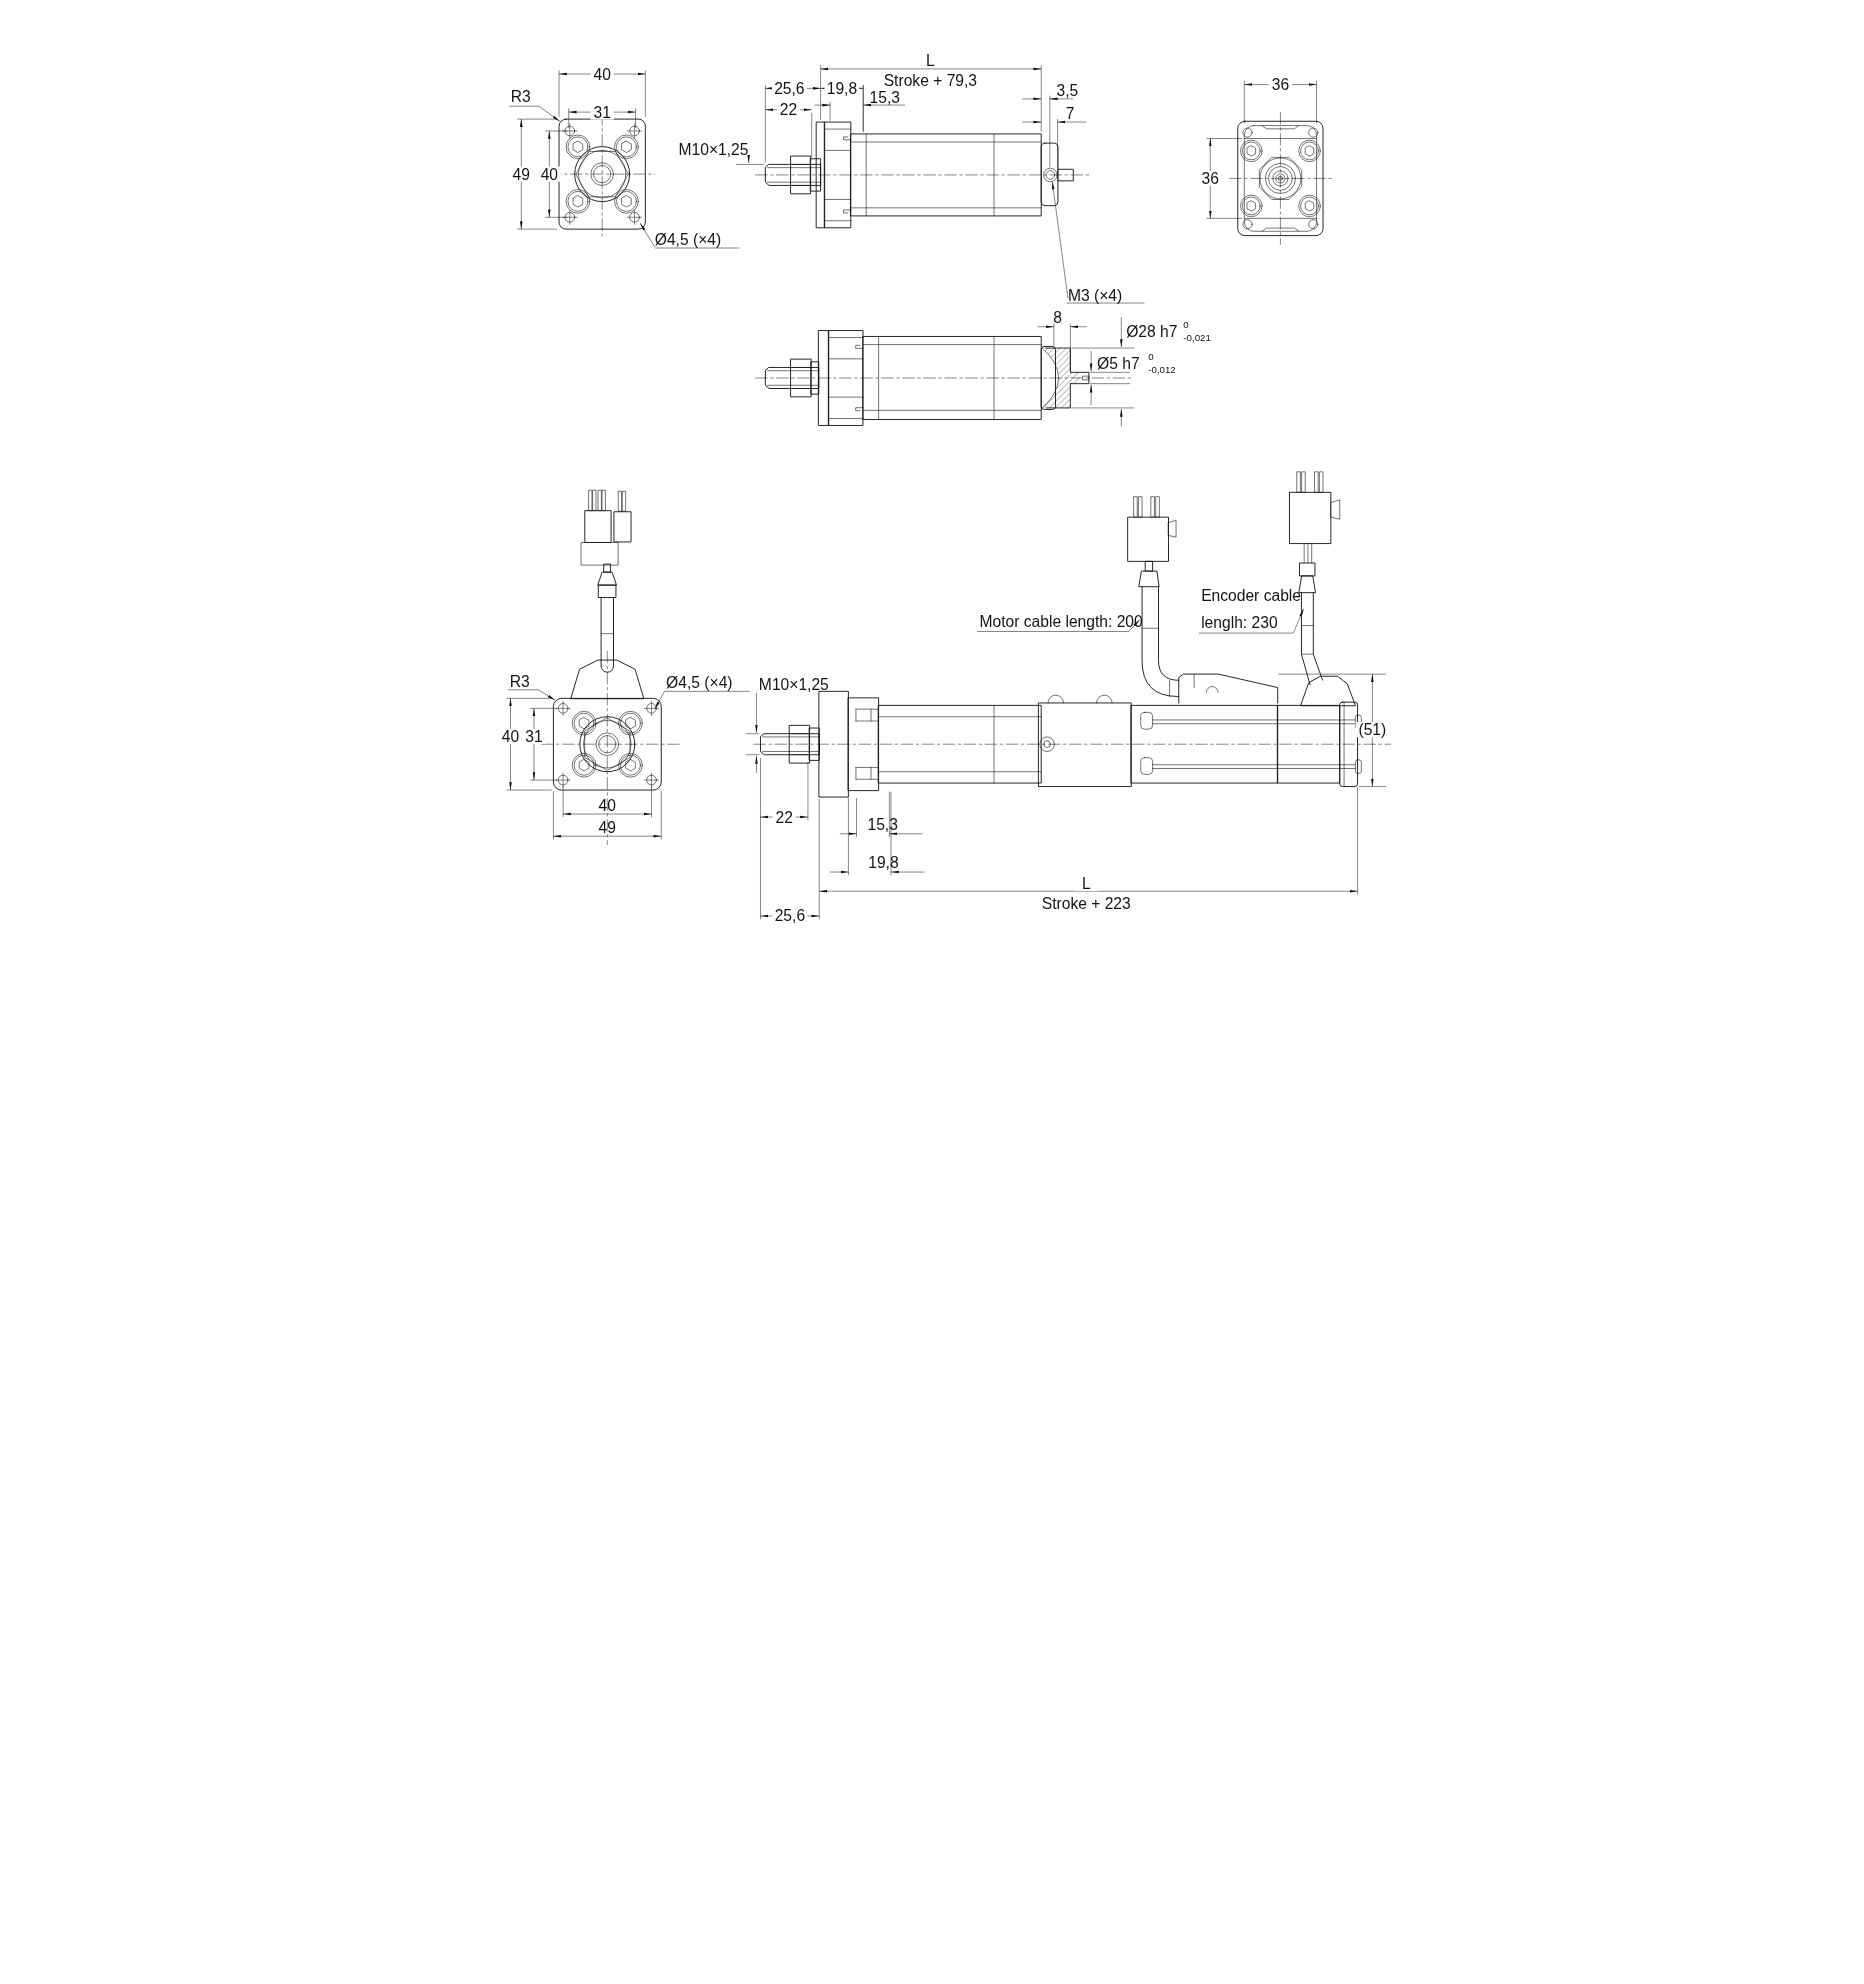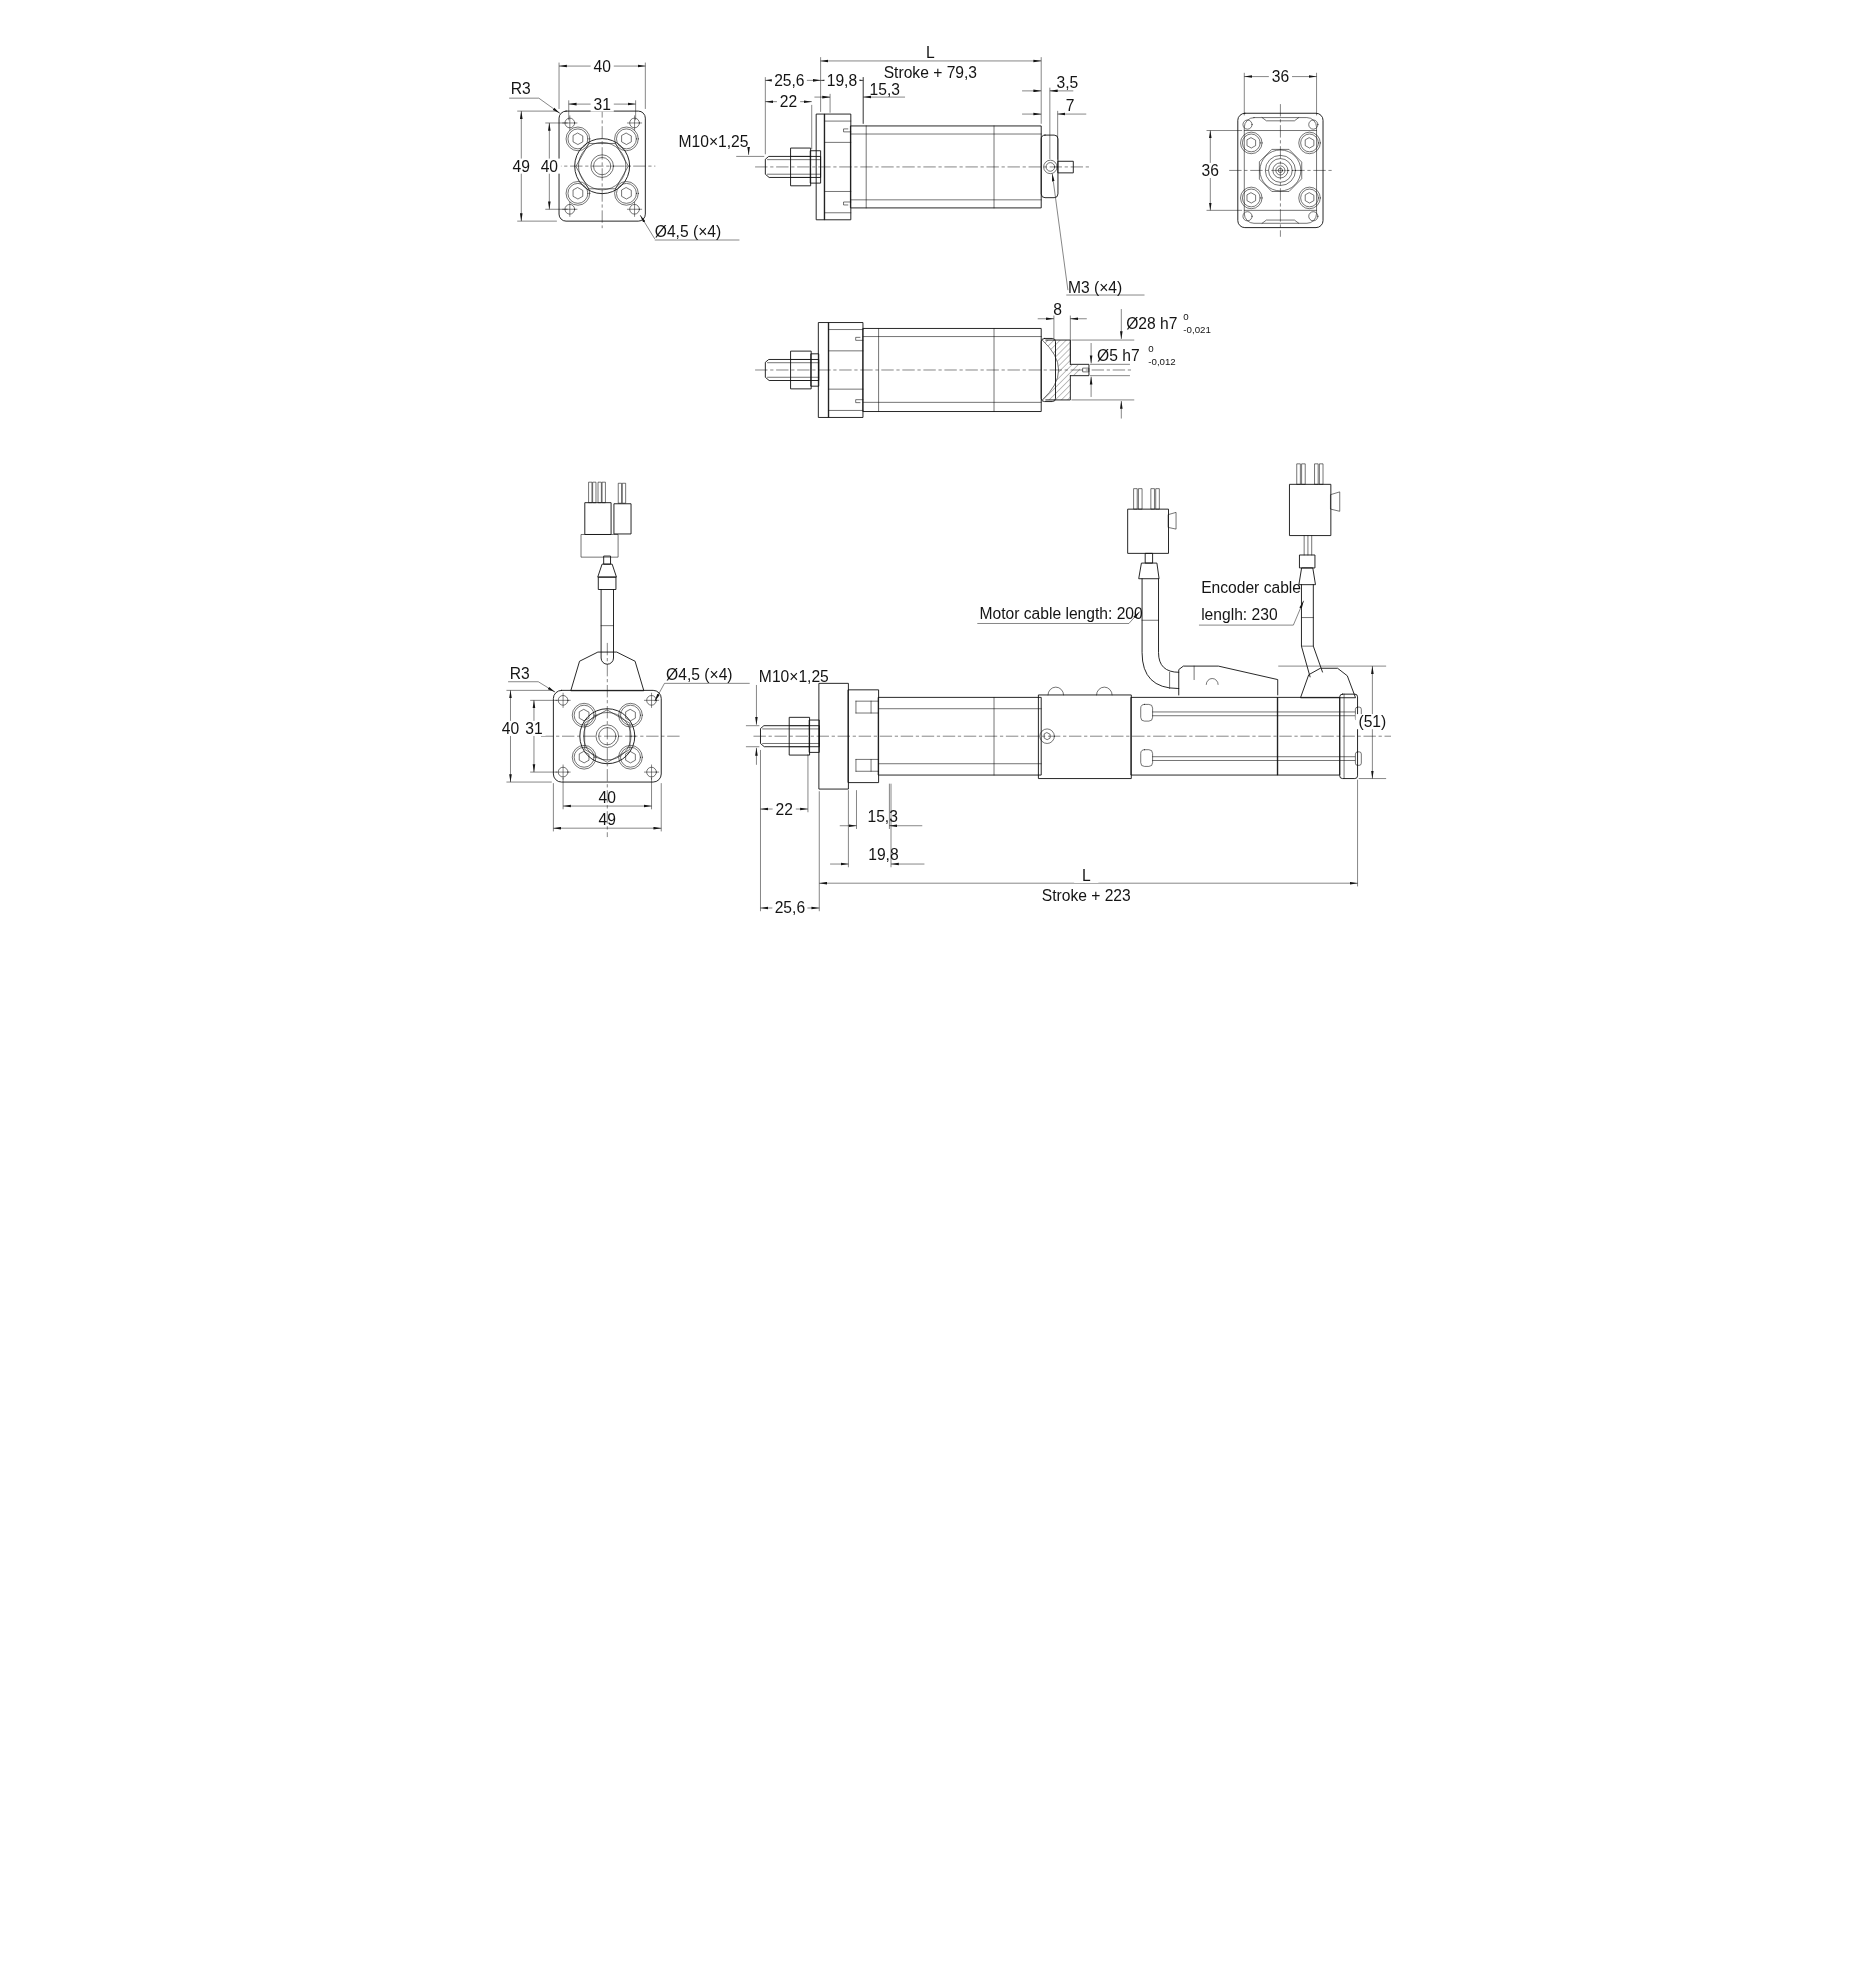--- a/index.html
+++ b/index.html
@@ -1,16 +1,16 @@
 <!DOCTYPE html>
 <html style="font-size:8.6px"><head>
 <meta charset="utf-8">
 <style>
   html,body{margin:0;padding:0;background:#ffffff;}
-  .page{width:100%;max-width:932px;margin:0 auto;}
+  .page{width:100%;max-width:932px;margin:8px auto;}
   svg{display:block;width:100%;height:auto;background:#ffffff;}
   .ol{fill:none;stroke:#141414;stroke-width:3.4;stroke-linejoin:round;stroke-linecap:round;}
   .o2{fill:none;stroke:#141414;stroke-width:2.2;stroke-linejoin:round;stroke-linecap:round;}
   .dm{fill:none;stroke:#141414;stroke-width:1.9;stroke-linecap:butt;}
   .cl{fill:none;stroke:#141414;stroke-width:1.9;stroke-dasharray:46 10 12 10;}
   .wb{fill:#ffffff;stroke:none;}
   .hf{fill:url(#hatch);stroke:none;}
   text{font-family:"Liberation Sans",sans-serif;fill:#141414;}
   text.d{font-size:58px;dominant-baseline:central;}
   text.t{font-size:36px;dominant-baseline:central;}

